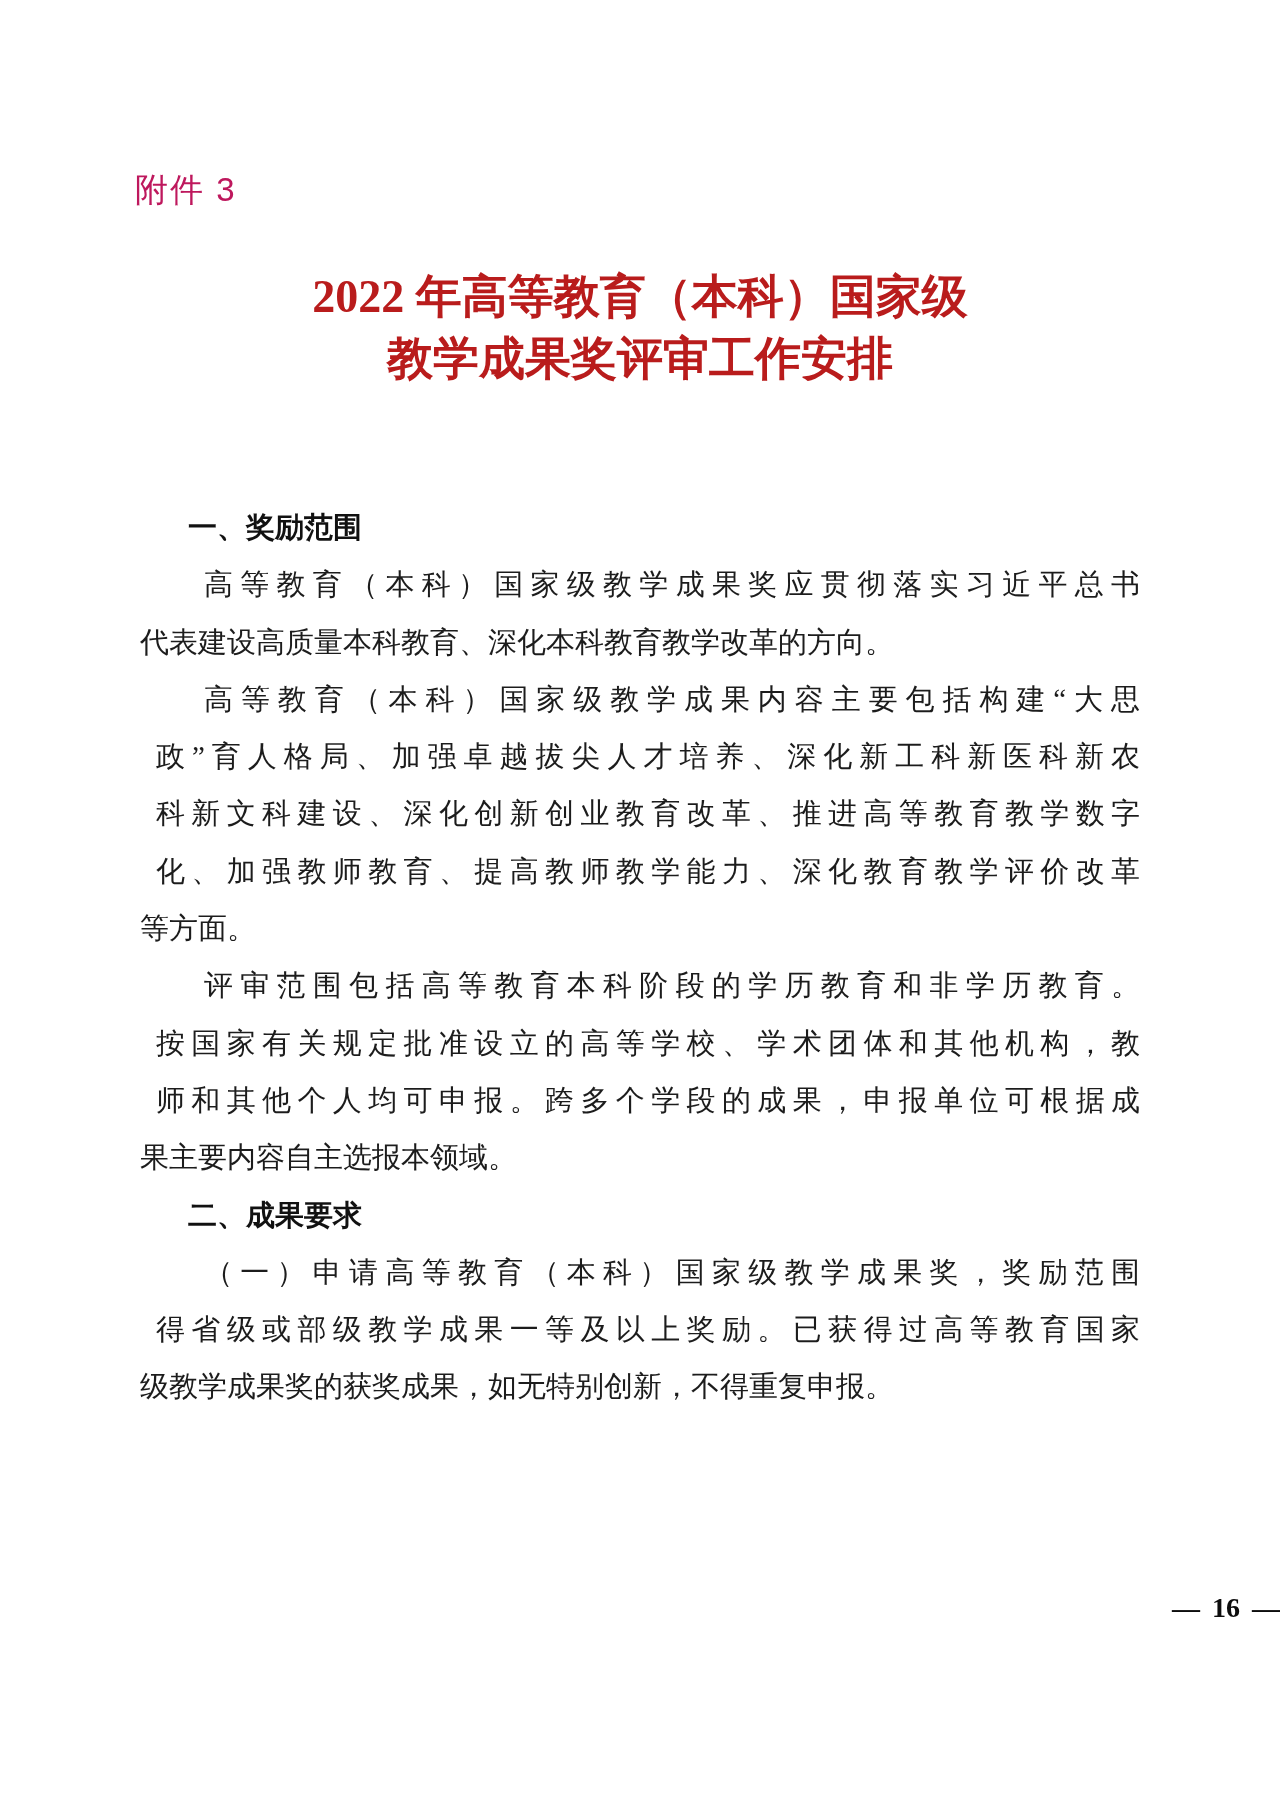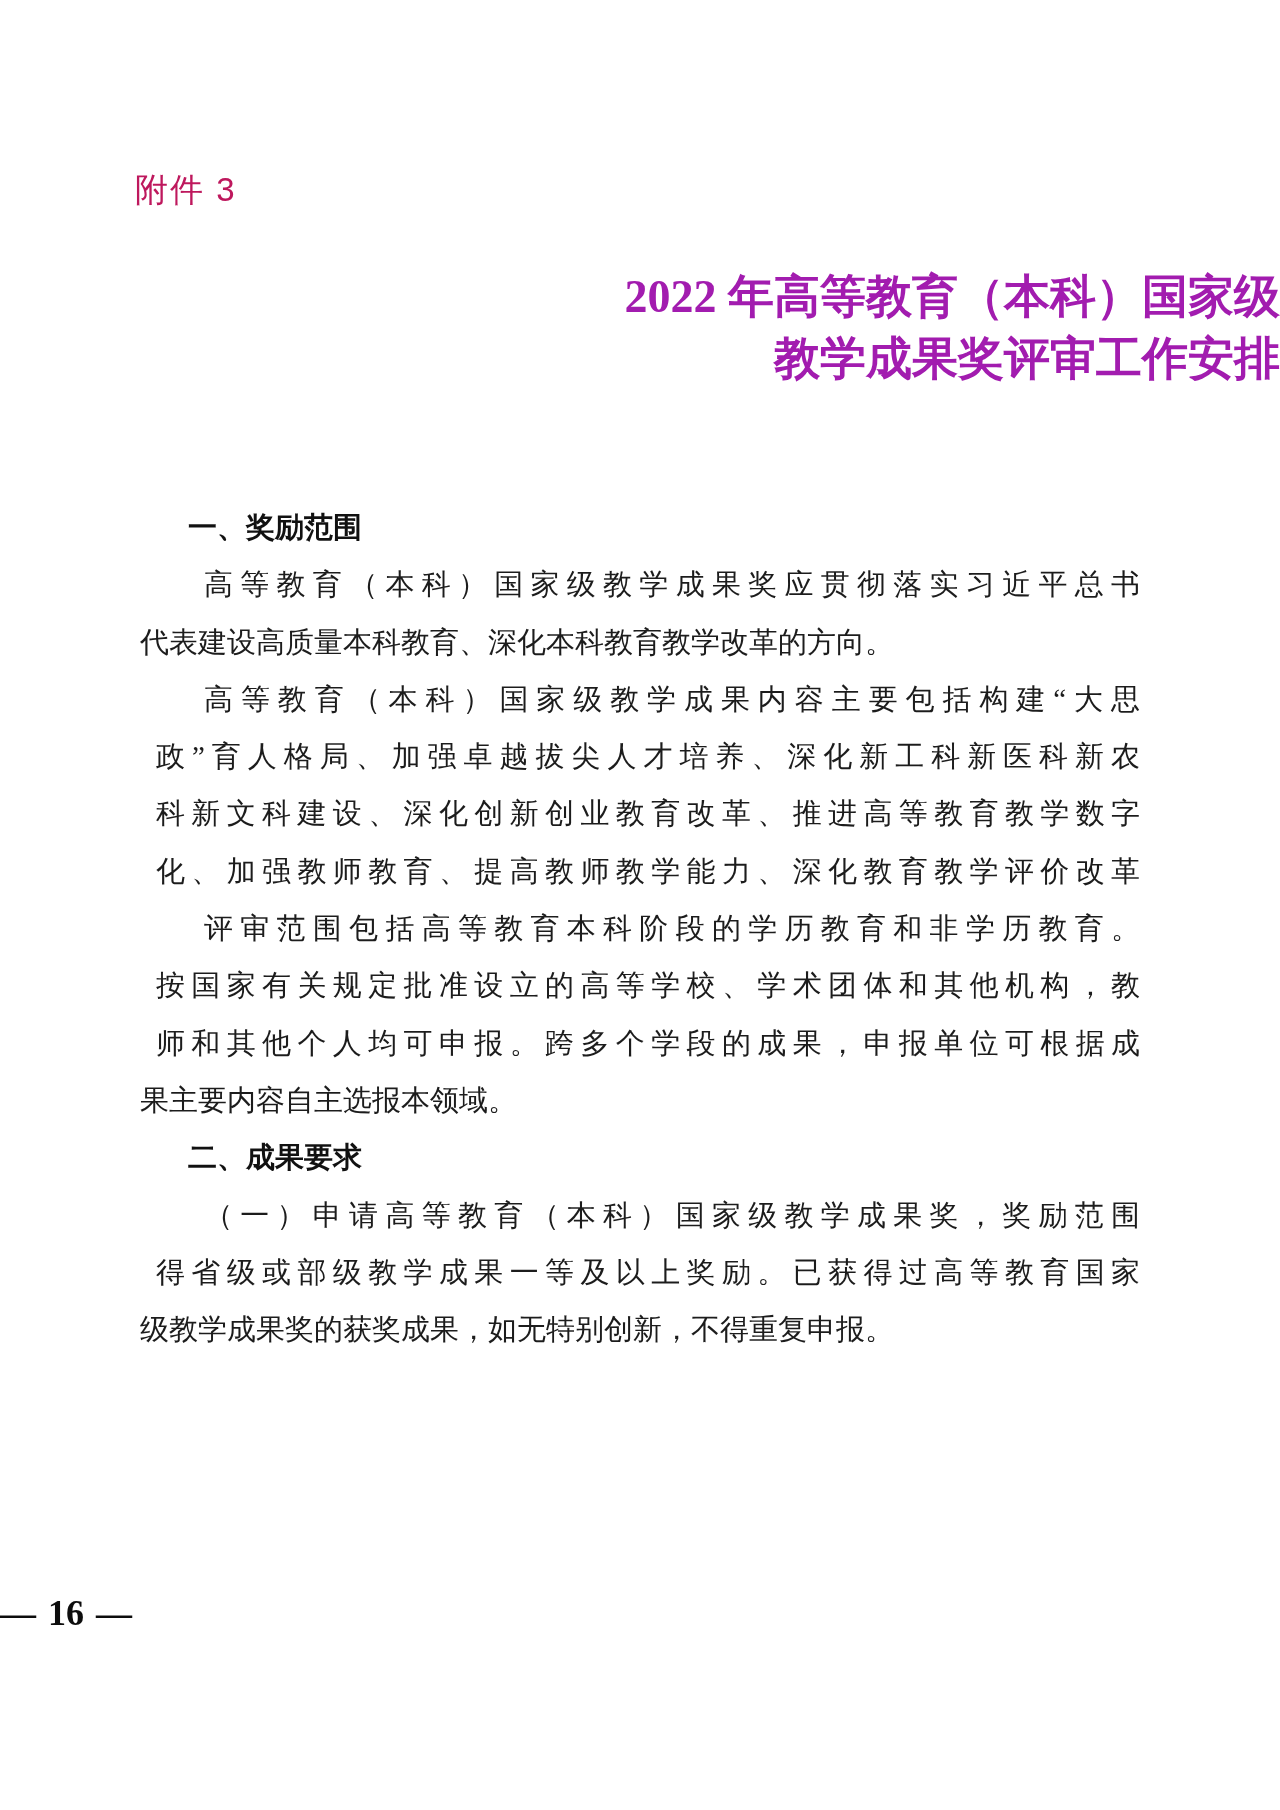--- a/index.html
+++ b/index.html
@@ -28,26 +28,26 @@
     font-size: 33px;
     letter-spacing: 2px;
     color: #be185d;
   }
   .title {
     position: absolute;
     left: 0;
     top: 266px;
     width: 100%;
     margin: 0;
-    text-align: right;
+    text-align: center;
     font-family: "Liberation Serif", "DejaVu Serif", serif;
     font-weight: bold;
     font-size: 46px;
     line-height: 62px;
-    color: #a21caf;
+    color: #b91c1c;
   }
   .title .title-line {
     display: block;
   }
   .doc-body {
     position: absolute;
     left: 140px;
     top: 499px;
     width: 1000px;
     font-size: 29px;
@@ -70,24 +70,24 @@
     font-family: "Liberation Sans", "DejaVu Sans", sans-serif;
     font-weight: 700;
     text-indent: 48px;
     color: #111111;
   }
   .footer {
     position: absolute;
     left: 0;
     top: 1592px;
     width: 100%;
-    text-align: left;
+    text-align: right;
     font-family: "Liberation Serif", "DejaVu Serif", serif;
     font-weight: bold;
-    font-size: 36px;
+    font-size: 28px;
     color: #0d0d0d;
   }
   .footer .page-num {
     margin: 0 12px;
   }
 </style>
 </head>
 <body>
 
 <div class="page">
@@ -100,20 +100,21 @@
   </h1>
 
   <div class="doc-body">
       <div class="line heading-line">一、奖励范围</div>
       <div class="line first justify">高等教育（本科）国家级教学成果奖应贯彻落实习近平总书</div>
       <div class="line">代表建设高质量本科教育、深化本科教育教学改革的方向。</div>
       <div class="line first justify">高等教育（本科）国家级教学成果内容主要包括构建“大思</div>
       <div class="line justify">政”育人格局、加强卓越拔尖人才培养、深化新工科新医科新农</div>
       <div class="line justify">科新文科建设、深化创新创业教育改革、推进高等教育教学数字</div>
       <div class="line justify">化、加强教师教育、提高教师教学能力、深化教育教学评价改革</div>
+      <div class="line">等方面。</div>
       <div class="line first justify">评审范围包括高等教育本科阶段的学历教育和非学历教育。</div>
       <div class="line justify">按国家有关规定批准设立的高等学校、学术团体和其他机构，教</div>
       <div class="line justify">师和其他个人均可申报。跨多个学段的成果，申报单位可根据成</div>
       <div class="line">果主要内容自主选报本领域。</div>
       <div class="line heading-line">二、成果要求</div>
       <div class="line first justify">（一）申请高等教育（本科）国家级教学成果奖，奖励范围</div>
       <div class="line justify">得省级或部级教学成果一等及以上奖励。已获得过高等教育国家</div>
       <div class="line">级教学成果奖的获奖成果，如无特别创新，不得重复申报。</div>
     </div>
 

